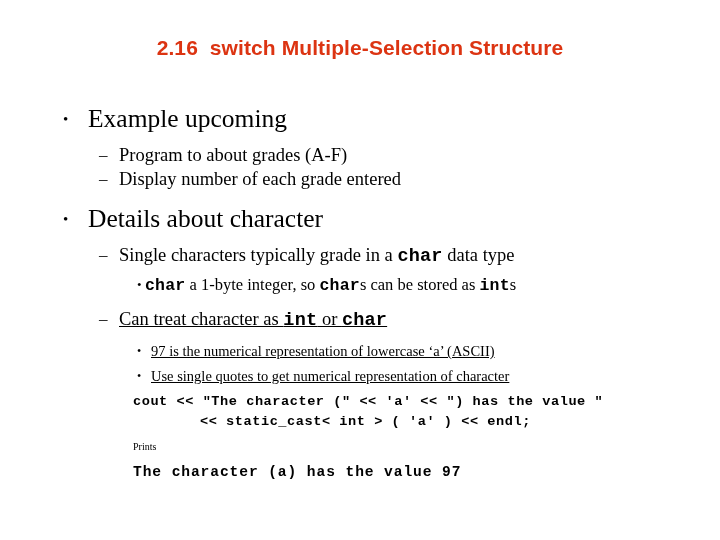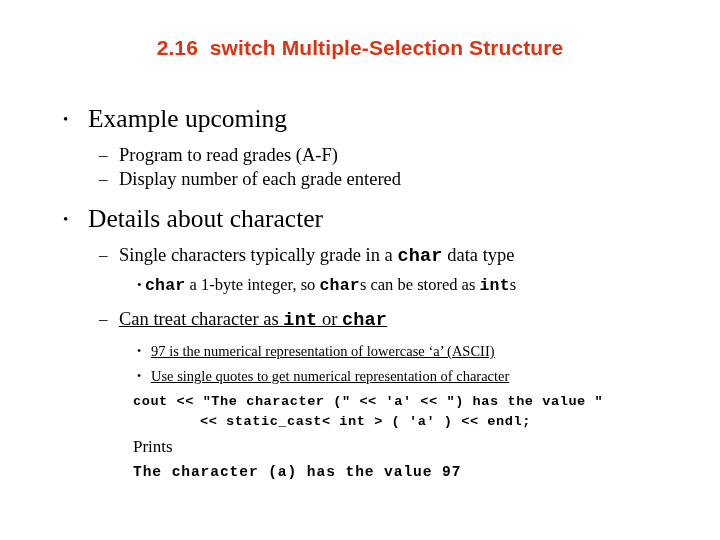--- a/index.html
+++ b/index.html
@@ -120,21 +120,21 @@
     font-size: 13.6px;
     line-height: 20px;
     letter-spacing: 0.55px;
     white-space: pre;
     color: #000000;
   }
 
   .plainline {
     position: absolute;
     font-family: "Liberation Serif", "DejaVu Serif", serif;
-    font-size: 17px;
+    font-size: 10px;
     line-height: 20px;
     white-space: pre;
     color: #000000;
   }
 
   .outline {
     position: absolute;
     font-family: "Liberation Mono", "DejaVu Sans Mono", monospace;
     font-weight: bold;
     font-size: 14.6px;
@@ -153,21 +153,21 @@
 
   <div class="body">
 
     <div class="row lvl1" style="left:0; top:104px;">
       <span class="bullet" style="left:63px; top:0;">•</span>
       <span class="btext" style="left:88px; top:0;">Example upcoming</span>
     </div>
 
     <div class="row lvl2" style="left:0; top:143px;">
       <span class="bullet" style="left:99px; top:0;">–</span>
-      <span class="btext" style="left:119px; top:0;">Program to read grades (A-F)</span>
+      <span class="btext" style="left:119px; top:0;">Program to about grades (A-F)</span>
     </div>
 
     <div class="row lvl2" style="left:0; top:167px;">
       <span class="bullet" style="left:99px; top:0;">–</span>
       <span class="btext" style="left:119px; top:0;">Display number of each grade entered</span>
     </div>
 
     <div class="row lvl1" style="left:0; top:204px;">
       <span class="bullet" style="left:63px; top:0;">•</span>
       <span class="btext" style="left:88px; top:0;">Details about character</span>

